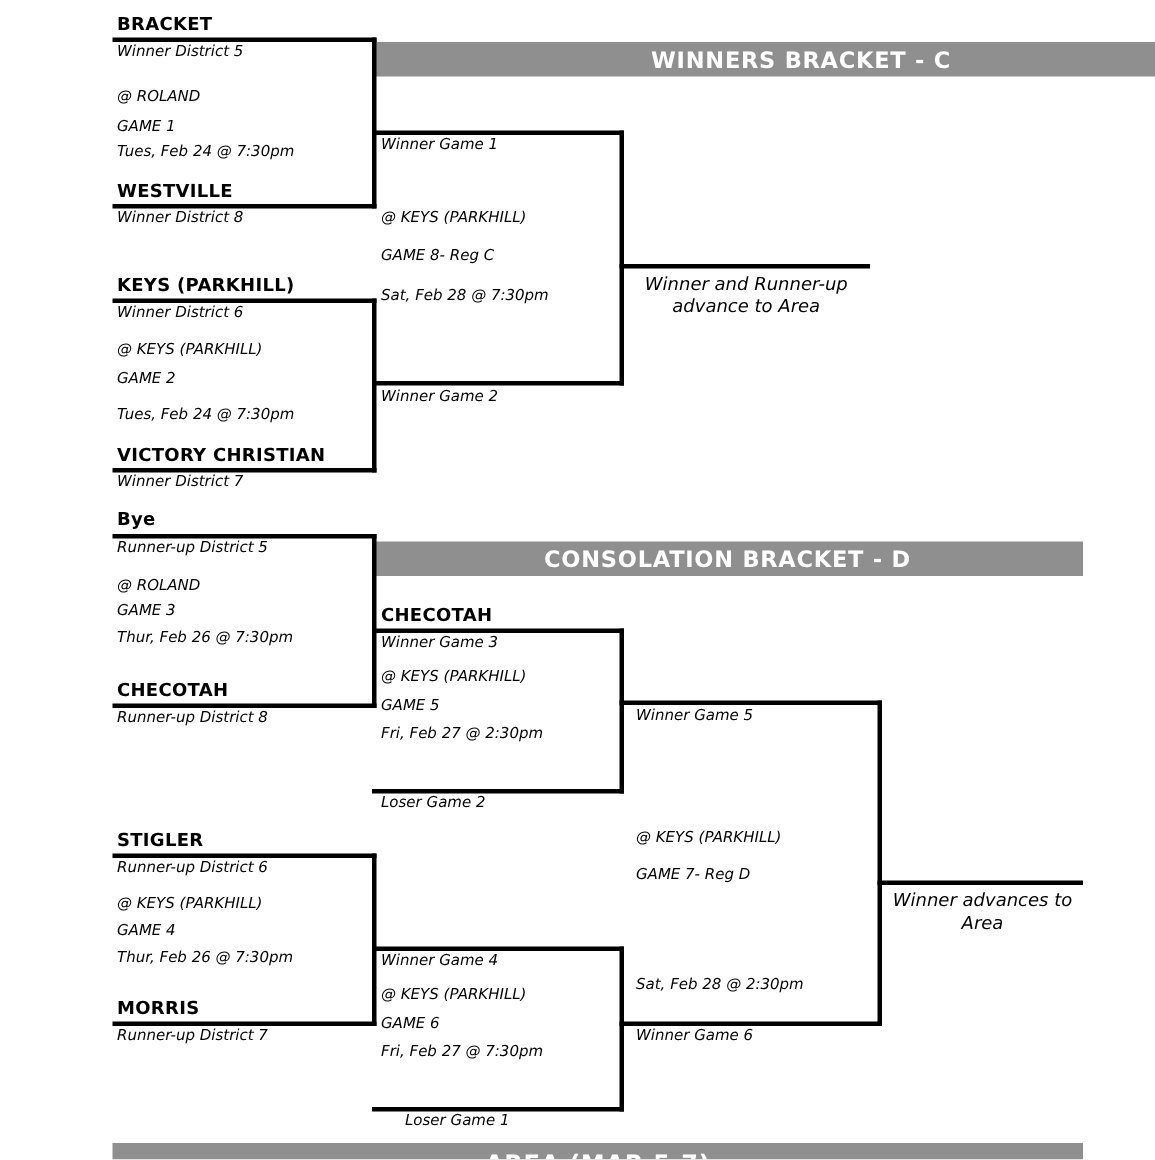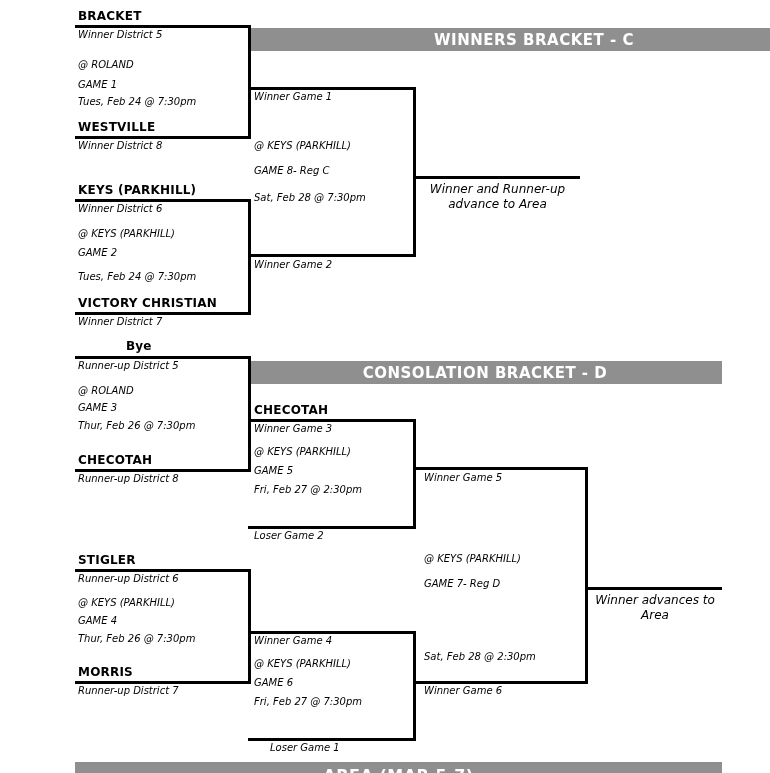--- a/index.html
+++ b/index.html
@@ -55,21 +55,21 @@
   <div class="it" style="left:254px; top:172px;margin-top:20px;">Sat, Feb 28 @ 7:30pm</div>
   <div class="hline" style="left:248px; top:254px; width:168px;"></div>
   <div class="it" style="left:254px; top:259px;">Winner Game 2</div>
   <div class="vline" style="left:413px; top:87px; height:170px;"></div>
 
   <div class="hline" style="left:413px; top:176px; width:167px;"></div>
   <div class="note" style="left:415px; top:182px; width:165px;">Winner and Runner-up advance to Area</div>
 
   <div class="bar" style="left:248px; top:361px; width:474px; height:23px;">CONSOLATION BRACKET - D</div>
 
-  <div class="team" style="left:78px; top:339px;margin-left:48px;">Bye</div>
+  <div class="team" style="left:78px; top:339px;">Bye</div>
   <div class="hline" style="left:75px; top:356px; width:176px;"></div>
   <div class="it" style="left:78px; top:360px;">Runner-up District 5</div>
   <div class="it" style="left:78px; top:385px;">@ ROLAND</div>
   <div class="it" style="left:78px; top:402px;">GAME 3</div>
   <div class="it" style="left:78px; top:420px;">Thur, Feb 26 @ 7:30pm</div>
   <div class="team" style="left:78px; top:453px;">CHECOTAH</div>
   <div class="hline" style="left:75px; top:469px; width:176px;"></div>
   <div class="it" style="left:78px; top:473px;">Runner-up District 8</div>
   <div class="vline" style="left:248px; top:356px; height:116px;"></div>
 

